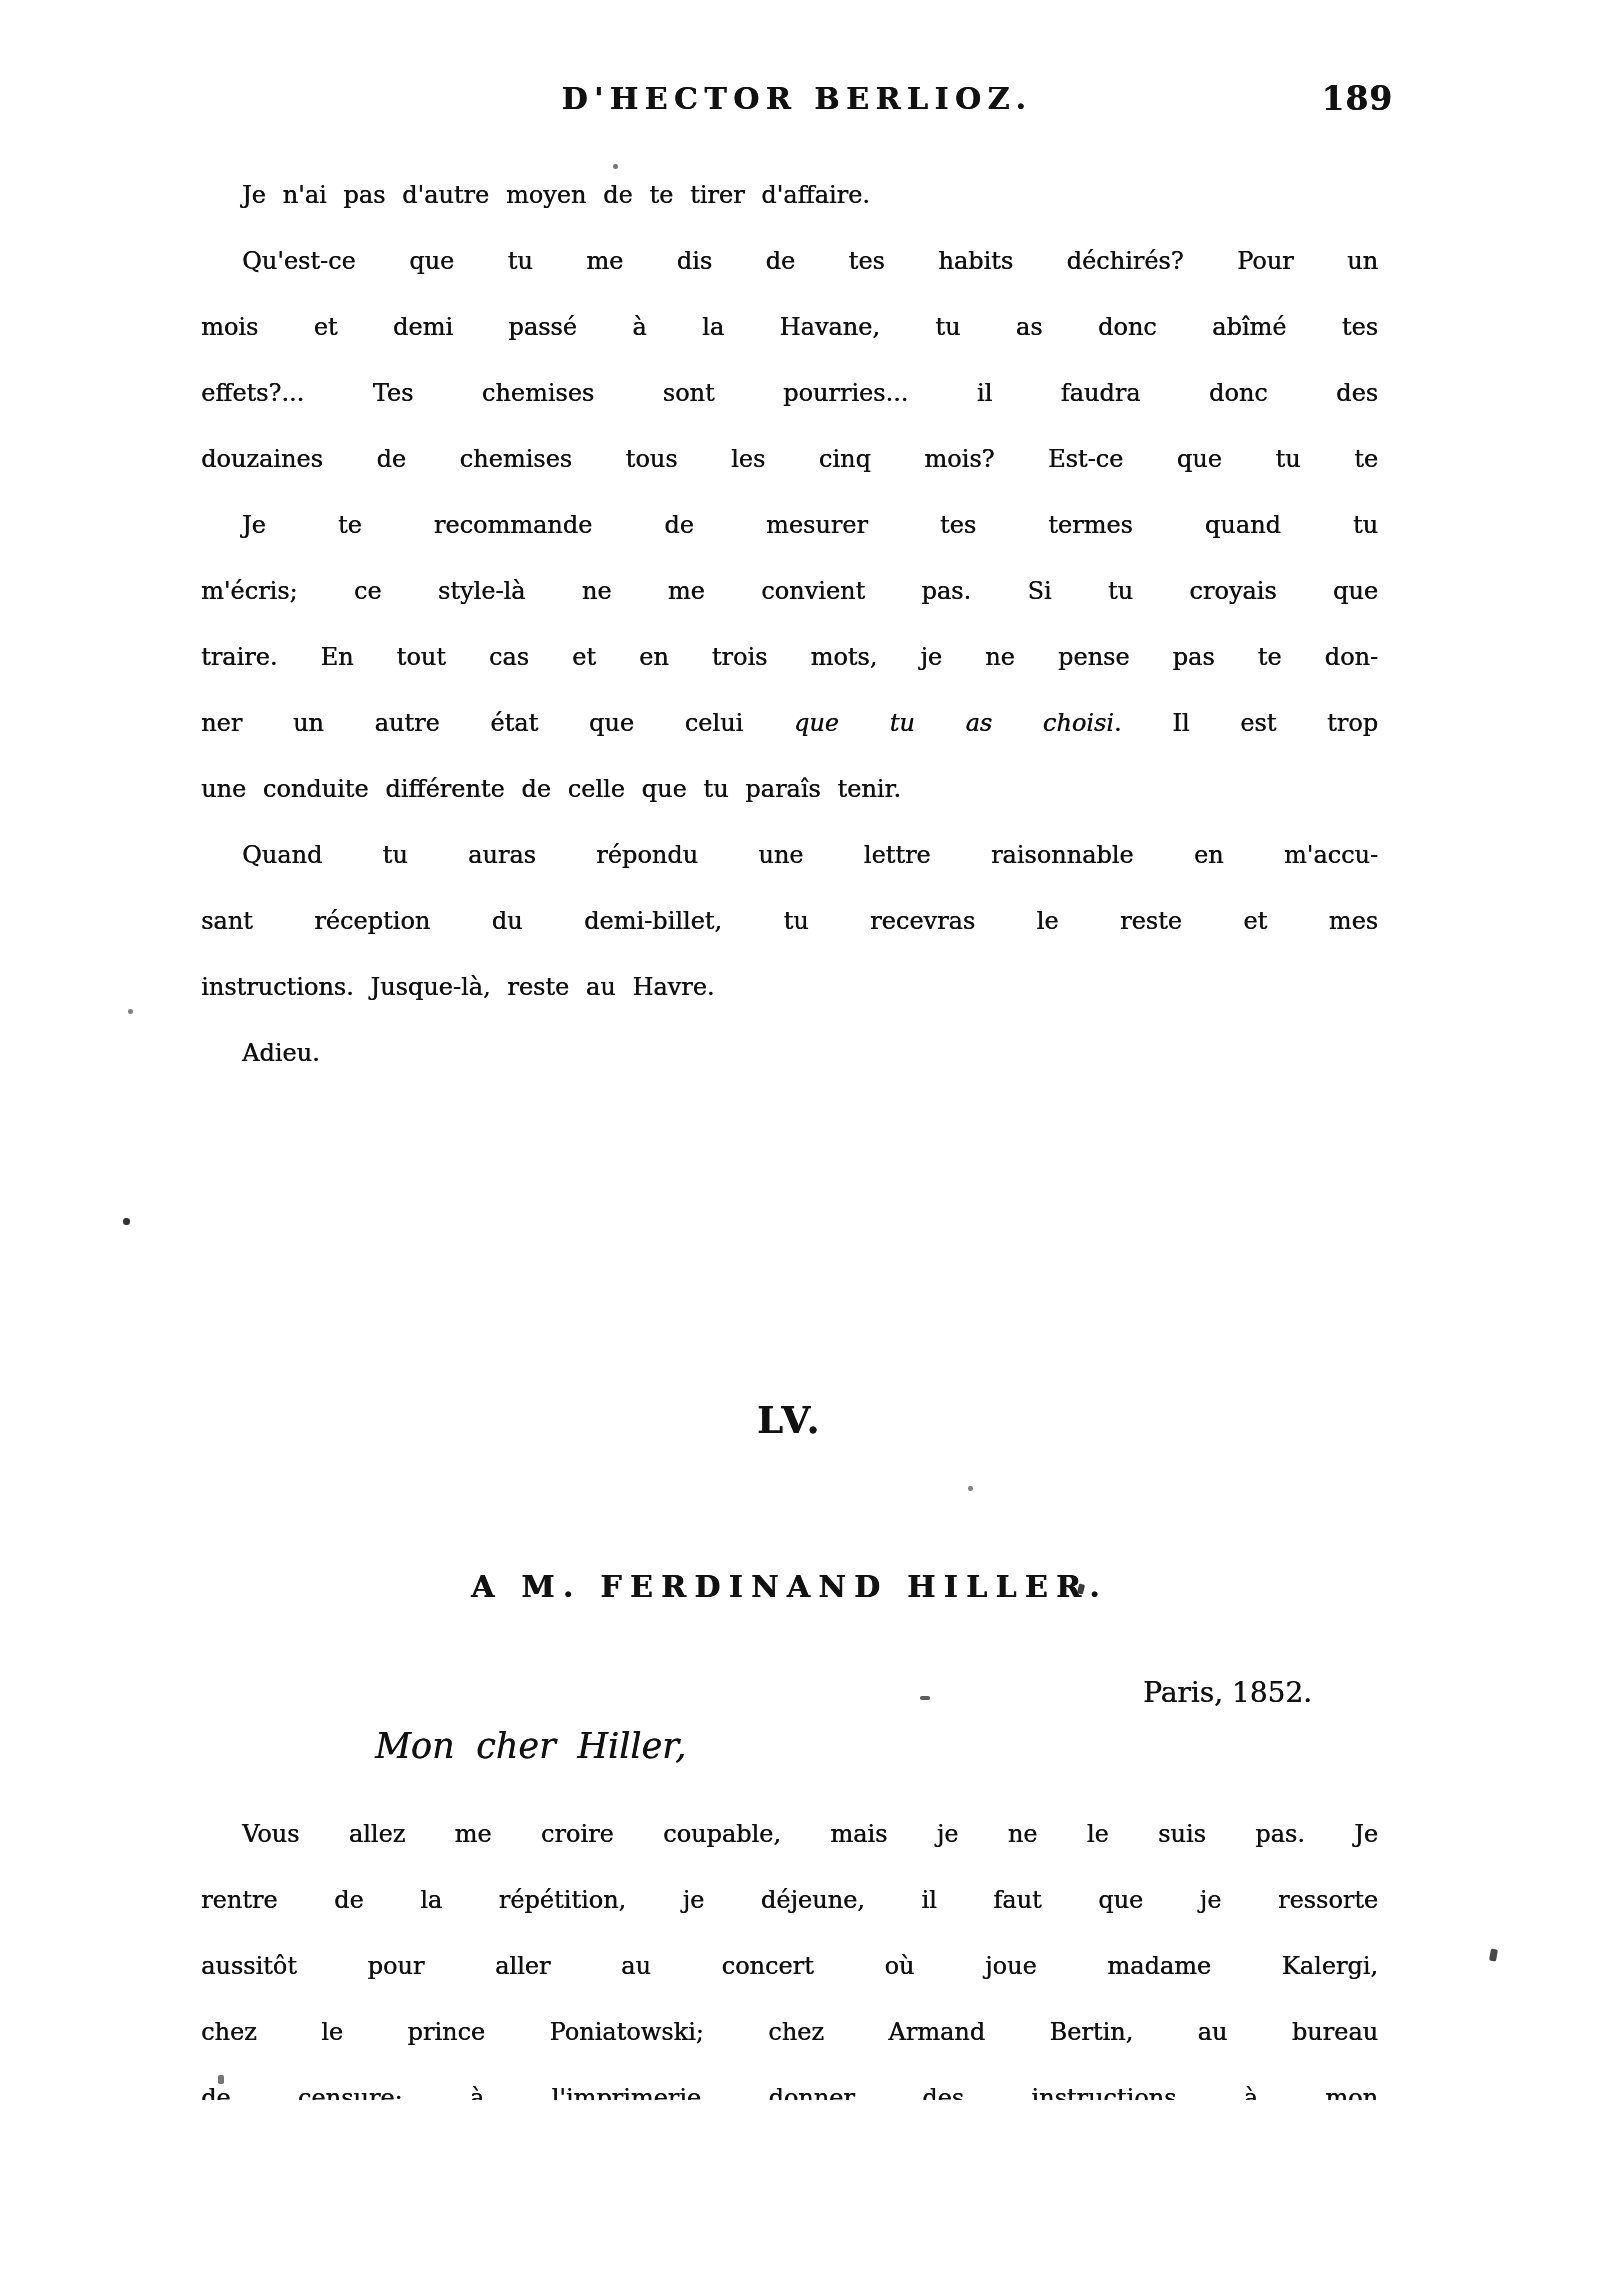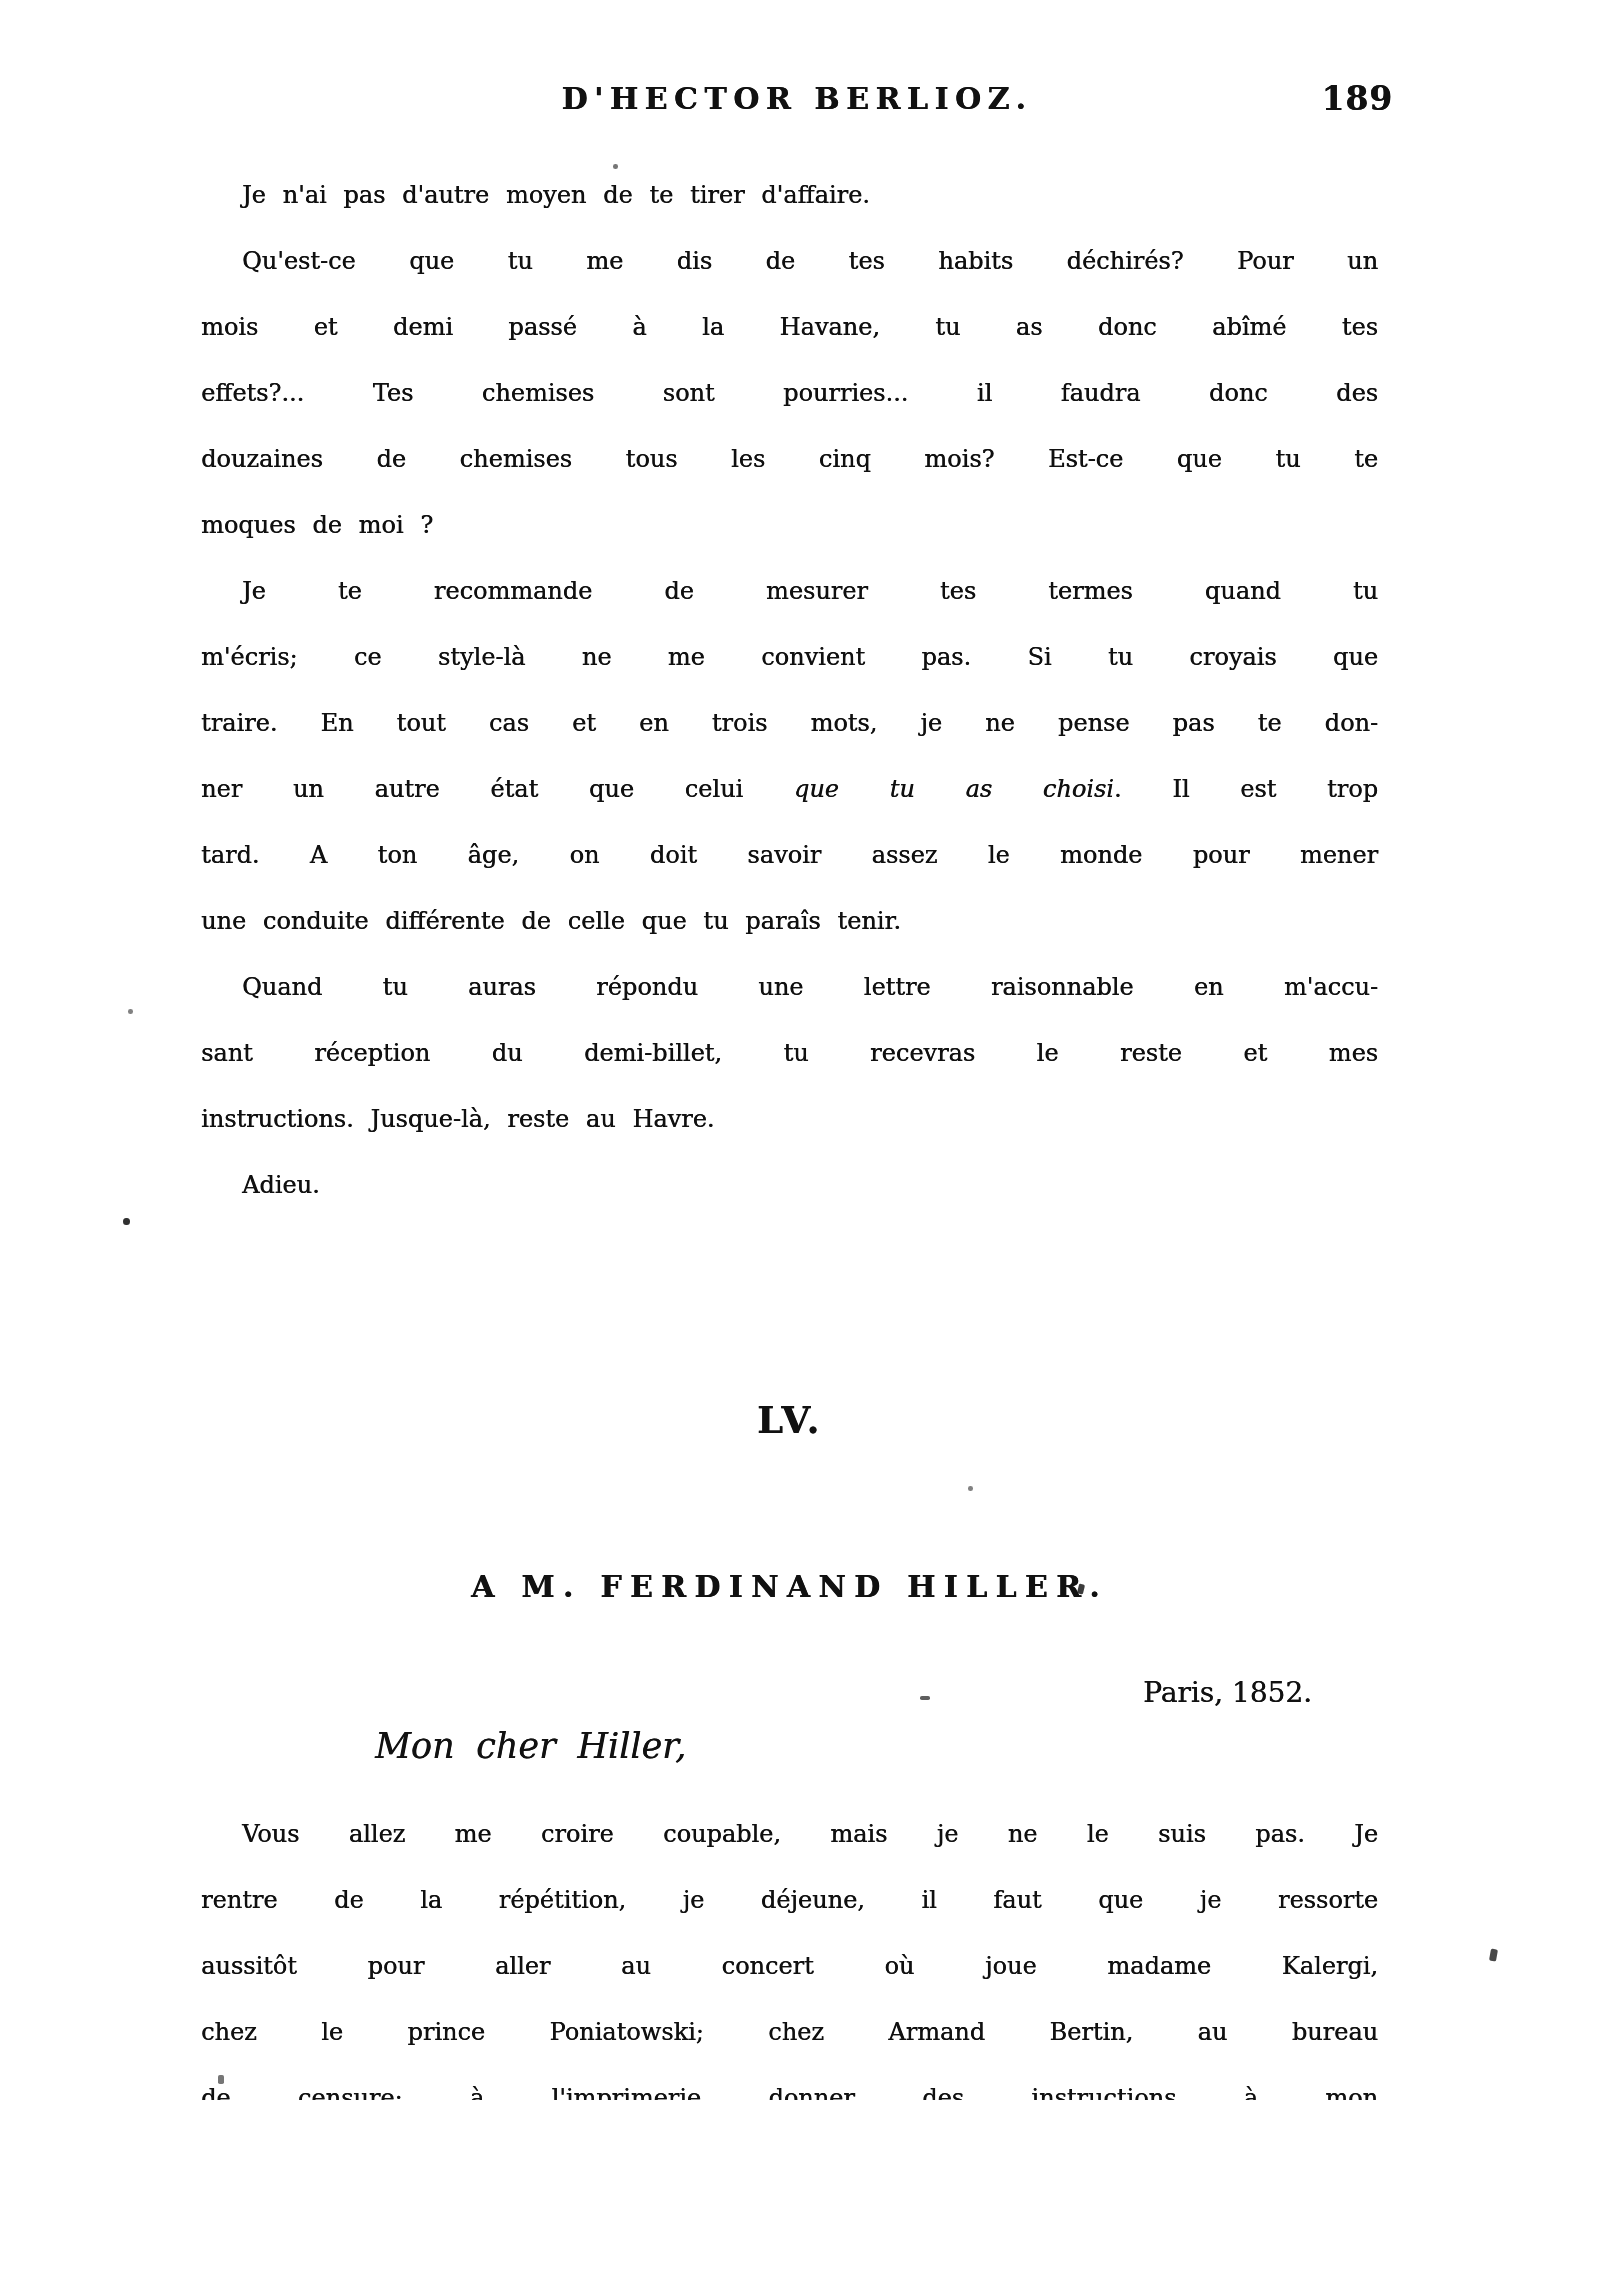--- a/index.html
+++ b/index.html
@@ -108,26 +108,24 @@
     <div class="head-title">D'HECTOR BERLIOZ.</div>
     <div class="page-num">189</div>
   </header>
 
   <main id="letter1" class="letter-col">
       <div class="line indent"><span>Je n'ai pas d'autre moyen de te tirer d'affaire.</span></div>
       <div class="line indent just"><span>Qu'est-ce que tu me dis de tes habits déchirés? Pour un</span></div>
       <div class="line just"><span>mois et demi passé à la Havane, tu as donc abîmé tes</span></div>
       <div class="line just"><span>effets?... Tes chemises sont pourries... il faudra donc des</span></div>
       <div class="line just"><span>douzaines de chemises tous les cinq mois? Est-ce que tu te</span></div>
-      <div class="line"><span>moques de moi ?</span></div>
       <div class="line indent just"><span>Je te recommande de mesurer tes termes quand tu</span></div>
       <div class="line just"><span>m'écris; ce style-là ne me convient pas. Si tu croyais que</span></div>
       <div class="line just"><span>traire. En tout cas et en trois mots, je ne pense pas te don-</span></div>
       <div class="line just"><span>ner un autre état que celui </span><span class="italic">que tu as choisi</span><span>. Il est trop</span></div>
-      <div class="line just"><span>tard. A ton âge, on doit savoir assez le monde pour mener</span></div>
       <div class="line"><span>une conduite différente de celle que tu paraîs tenir.</span></div>
       <div class="line indent just"><span>Quand tu auras répondu une lettre raisonnable en m'accu-</span></div>
       <div class="line just"><span>sant réception du demi-billet, tu recevras le reste et mes</span></div>
       <div class="line"><span>instructions. Jusque-là, reste au Havre.</span></div>
       <div class="line indent"><span>Adieu.</span></div>
     </main>
 
   <div class="section-number">LV.</div>
 
   <div class="recipient">A M. FERDINAND HILLER.</div>

